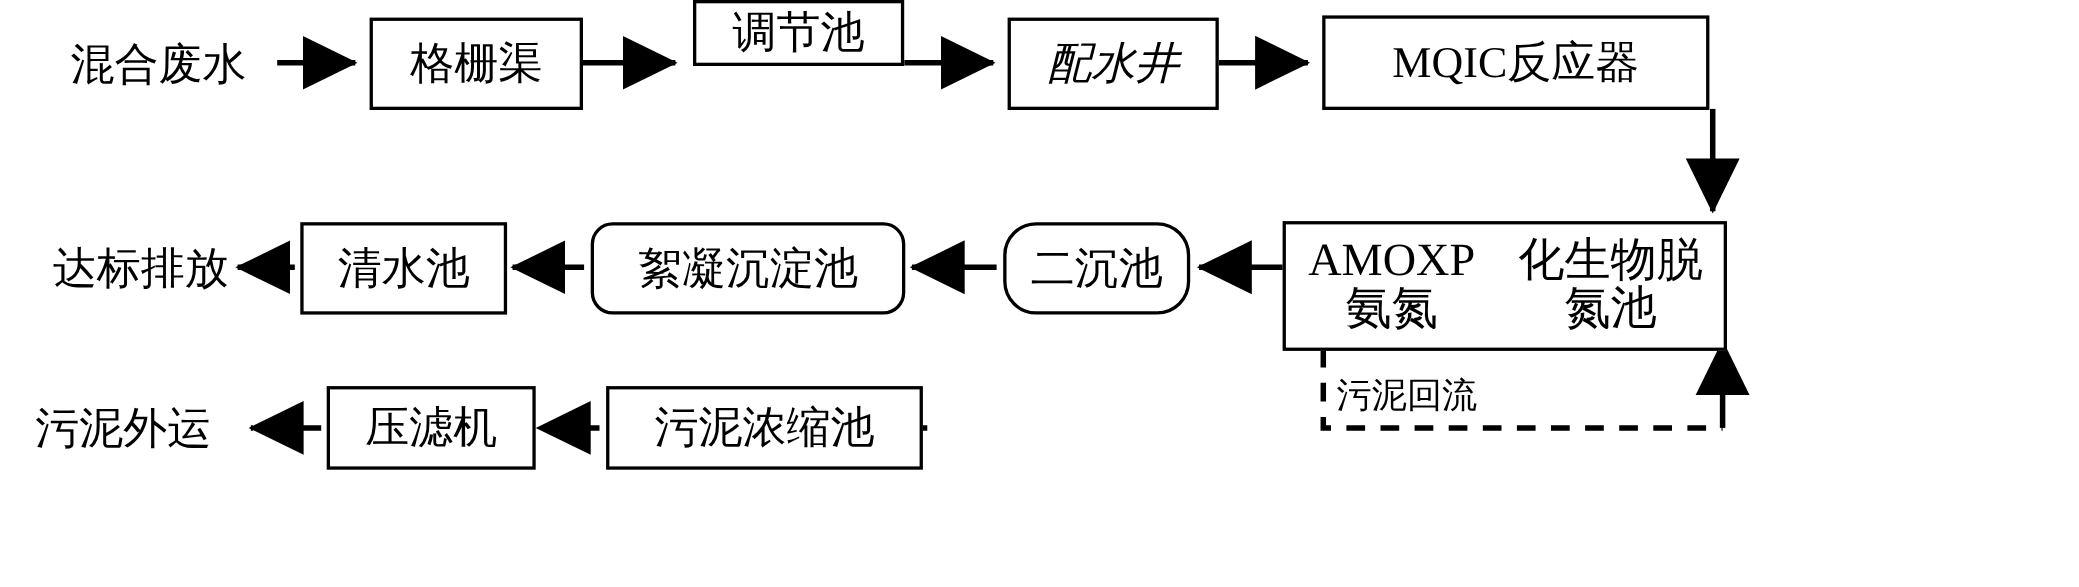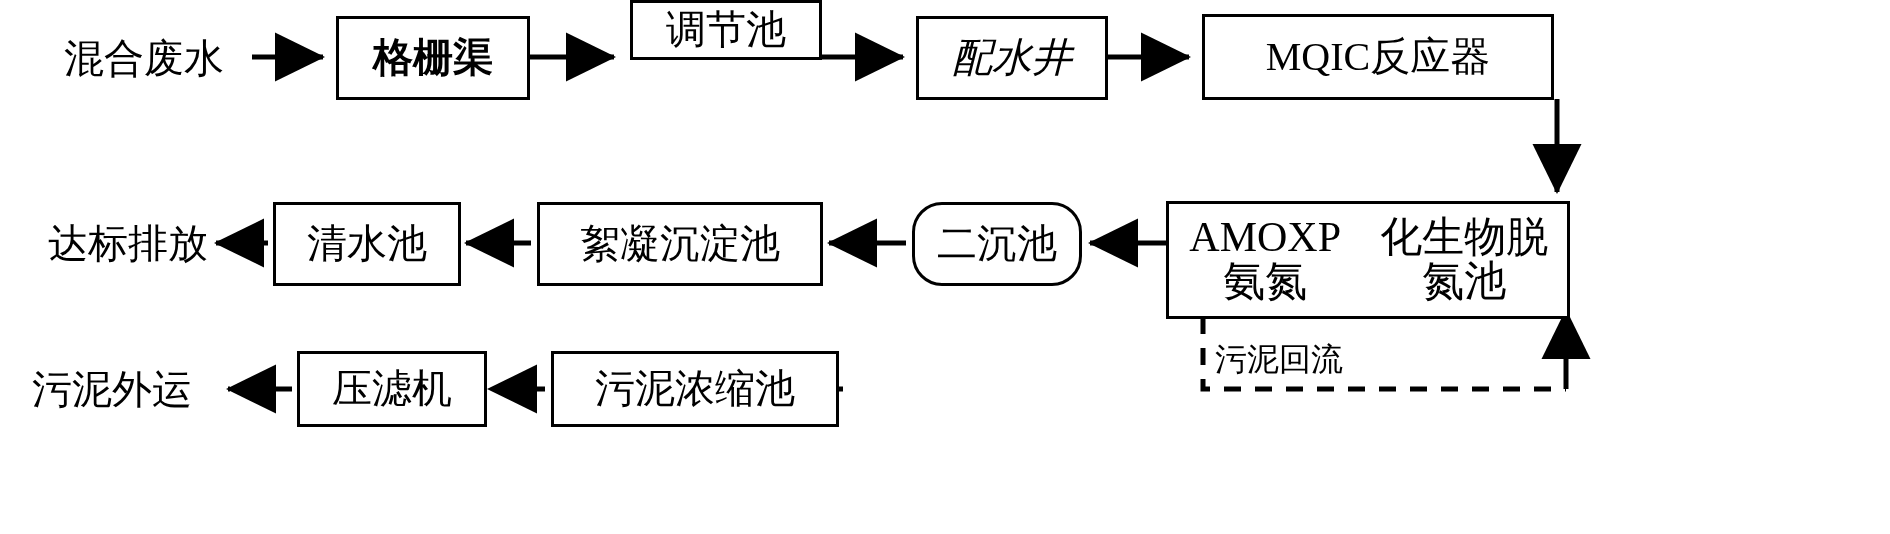--- a/index.html
+++ b/index.html
@@ -54,21 +54,21 @@
     <path d="M1203,286 L1203,389 L1566,389" stroke="#000" stroke-width="5" fill="none" stroke-dasharray="17 14"></path>
 
     <path d="M1566,389 L1566,320" stroke="#000" stroke-width="5" fill="none"></path>
     <line x1="1566" y1="330" x2="1566" y2="311" stroke="#000" stroke-width="5" marker-end="url(#ah)"></line>
   </svg>
 
   <div class="plain t44" style="left:34px;top:30px;width:220px;height:56px;">
     <span>混合废水</span>
   </div>
 
-  <div class="node t44" style="left:336px;top:16px;width:194px;height:84px;font-weight:bold;">
+  <div class="node t44" style="left:336px;top:16px;width:194px;height:84px;">
     <span>格栅渠</span>
   </div>
 
   <div class="node t44" style="left:630px;top:0;width:192px;height:60px;">
     <span>调节池</span>
   </div>
 
   <div class="node t44" style="left:916px;top:16px;width:192px;height:84px;font-style:italic;">
     <span>配水井</span>
   </div>
@@ -79,21 +79,21 @@
 
   <div class="node t42" style="left:1166px;top:201px;width:404px;height:118px;flex-direction:row;">
     <span>AMOXP氨氮</span>
     <span>化生物脱氮池</span>
   </div>
 
   <div class="node t44" style="left:912px;top:202px;width:170px;height:84px;border-radius:30px;">
     <span>二沉池</span>
   </div>
 
-  <div class="node t44" style="left:537px;top:202px;width:286px;height:84px;">
+  <div class="node t44" style="left:537px;top:202px;width:286px;height:84px;border-radius:20px;">
     <span>絮凝沉淀池</span>
   </div>
 
   <div class="node t44" style="left:273px;top:202px;width:188px;height:84px;">
     <span>清水池</span>
   </div>
 
   <div class="plain t44" style="left:0px;top:215px;width:212px;height:56px;padding-left:44px;">
     <span>达标排放</span>
   </div>

